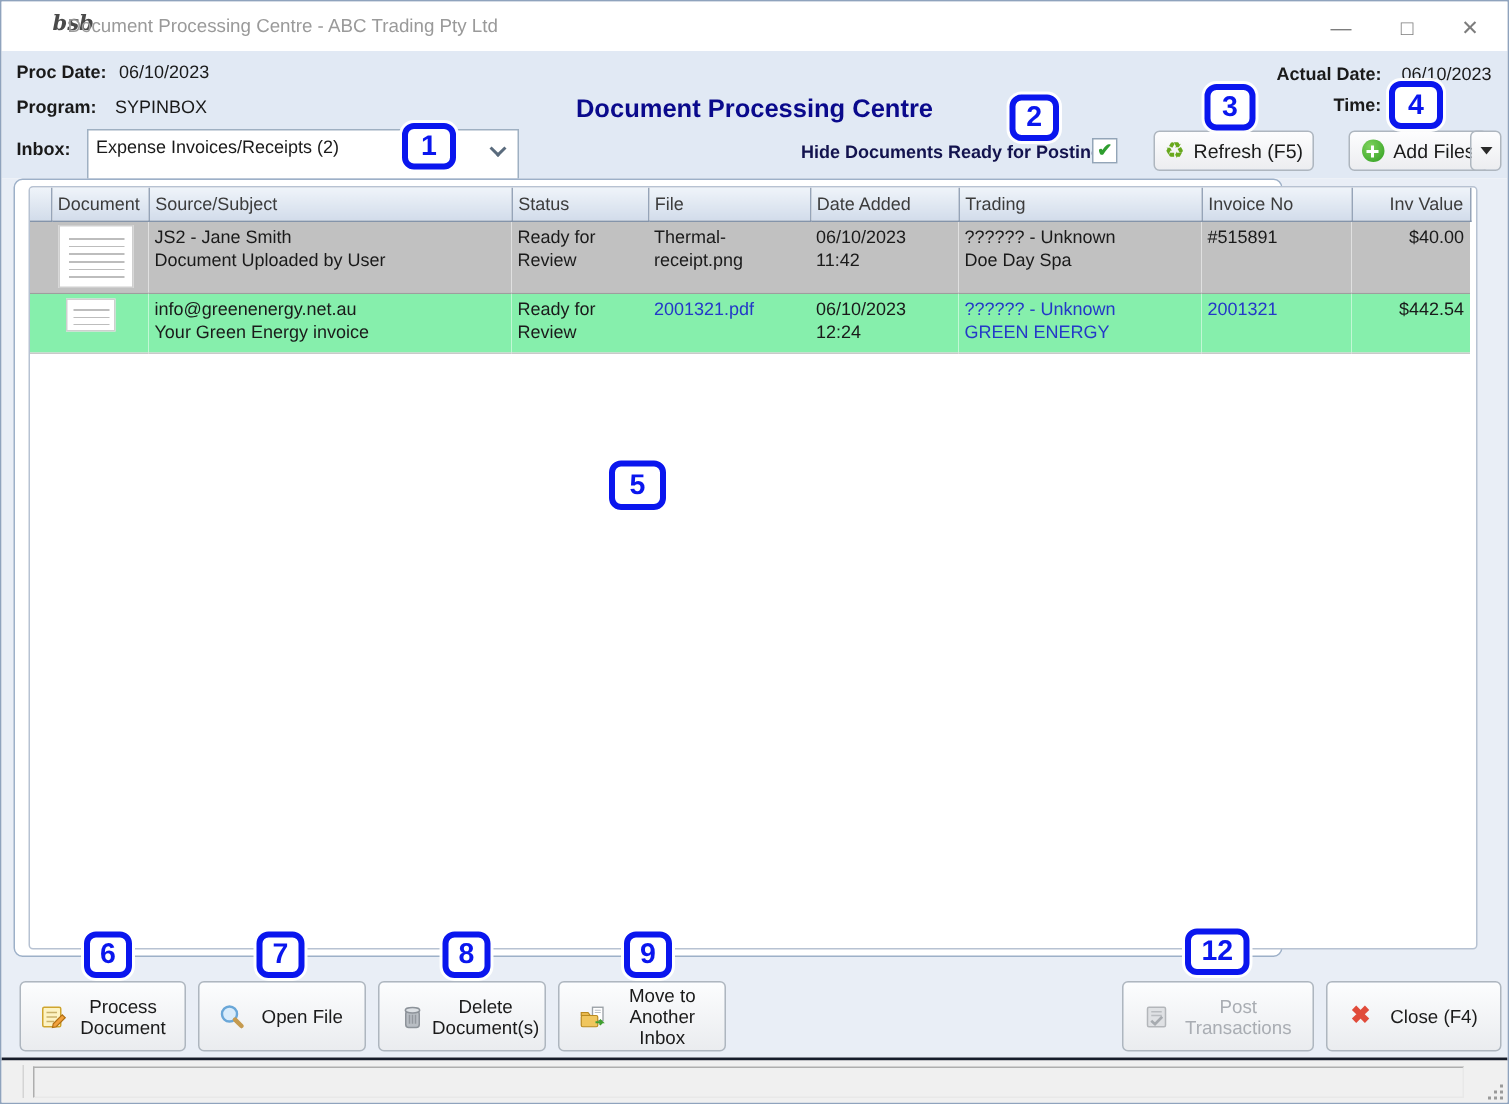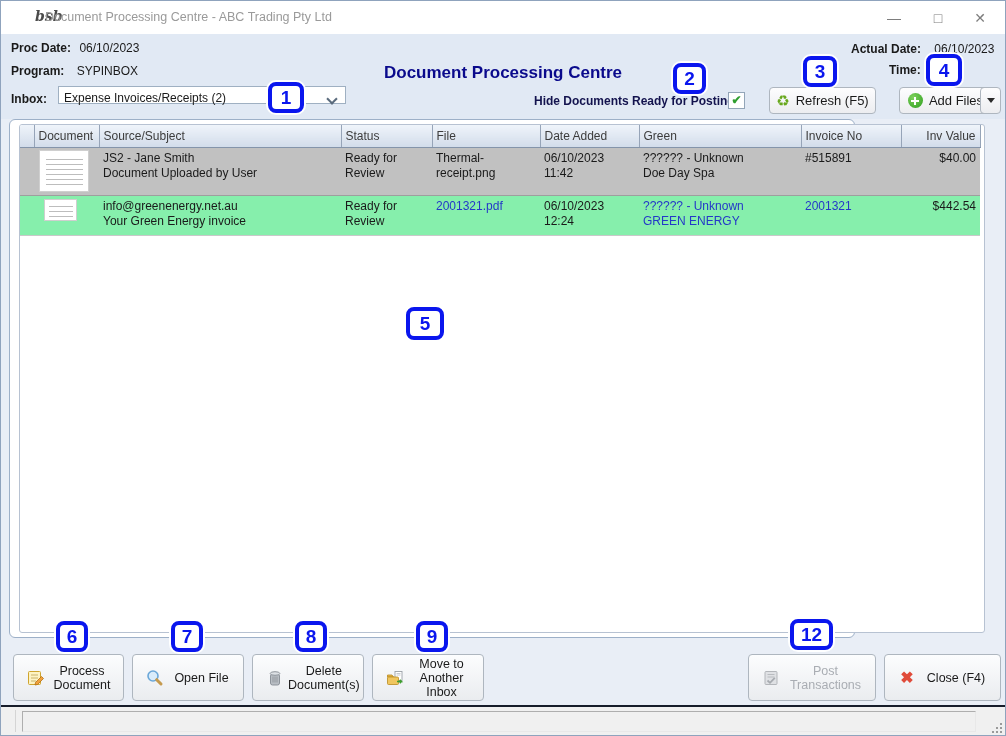--- a/index.html
+++ b/index.html
@@ -19,21 +19,21 @@
   .win-min { right:96px; } .win-max { right:52px; } .win-close { right:10px; }
 
   
   .header { position:absolute; left:0; top:33px; width:100%; height:85px; background:#e1e9f4; }
   .lbl { font-weight:bold; color:#1a1a1a; }
   .hrow { position:absolute; white-space:nowrap; }
   .app-title { position:absolute; left:0; top:3px; width:100%; text-align:center;
                color:#0a0a8c; font-weight:bold; font-size:22px; letter-spacing:0.5px; }
   .app-subtitle { position:absolute; left:0; top:29px; width:100%; text-align:center;
                   color:#0a0a8c; font-weight:bold; font-size:17px; }
-  .combobox { position:absolute; left:57px; top:52px; width:288px; height:18px; background:#fff;
+  .combobox { position:absolute; left:57px; top:52px; width:288px; height:34px; background:#fff;
               border:1px solid #9fb0c2; padding:4px 22px 4px 5px; cursor:default; }
   .combo-chevron { position:absolute; right:9px; top:8px; width:8px; height:8px;
                    border-right:2px solid #5a6b7d; border-bottom:2px solid #5a6b7d;
                    transform:rotate(45deg); }
   .hide-label { position:absolute; left:533px; top:60px; font-weight:bold; color:#13134e; }
   .checkbox { position:absolute; left:727px; top:58px; width:17px; height:17px; background:#fff;
               border:1px solid #93a5b8; text-align:center; line-height:15px;
               color:#2f9e2f; font-size:12px; font-weight:bold; cursor:pointer; }
   .toolbtn { position:absolute; top:53px; height:27px; background:linear-gradient(#fdfdfe,#ecedf0);
              border:1px solid #aeb6bf; border-radius:4px; display:flex; align-items:center;
@@ -173,21 +173,21 @@
             <col style="width:79px">
         </colgroup>
         <tbody>
             <tr>
           <th></th>
           <th>Document</th>
           <th>Source/Subject</th>
           <th>Status</th>
           <th>File</th>
           <th>Date Added</th>
-          <th>Green</th>
+          <th>Trading</th>
           <th>Invoice No</th>
           <th class="num">Inv Value</th>
         </tr>
         <tr class="row sel" style="height:47px;">
           <td></td>
           <td>
                 <div class="thumb thumb-receipt"></div>
               </td>
           <td>
             <div>JS2 - Jane Smith</div>

